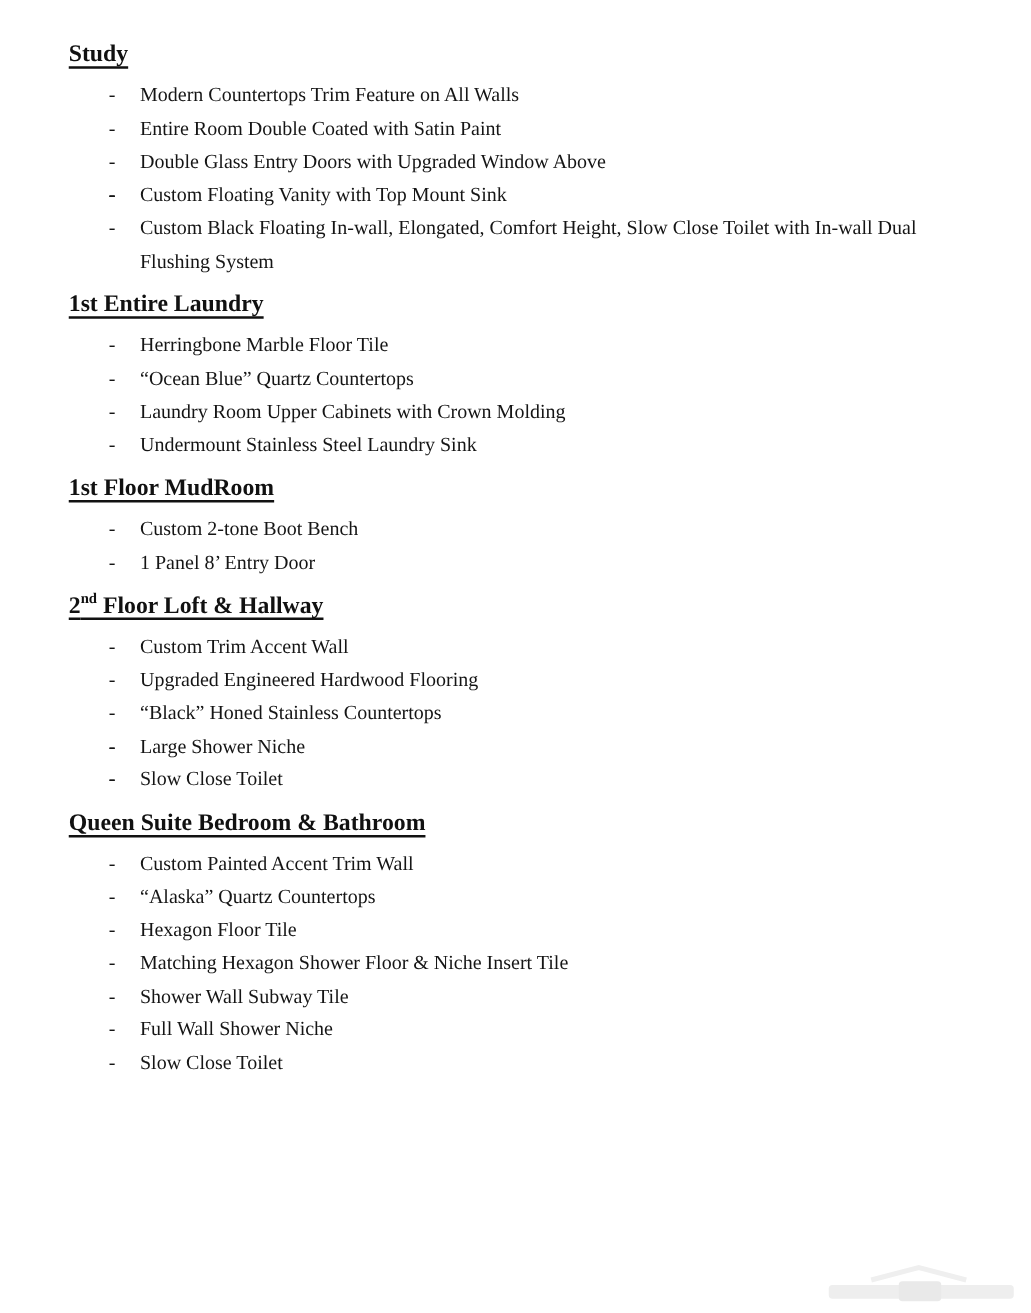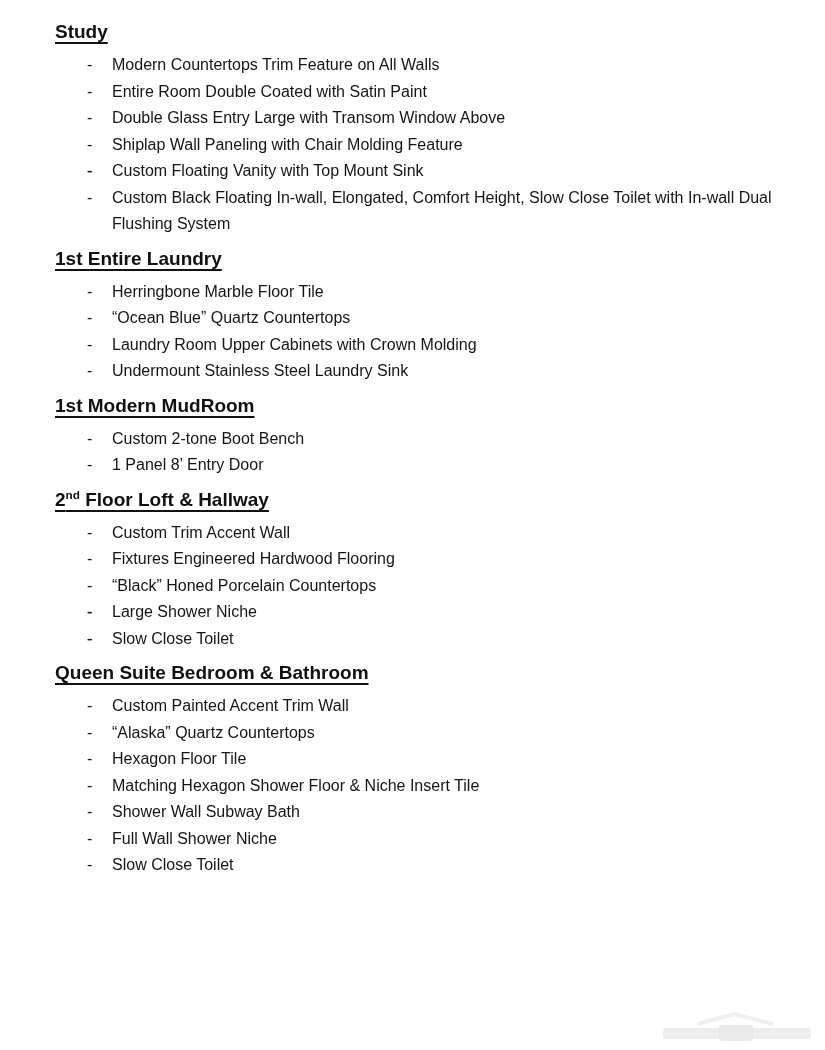--- a/index.html
+++ b/index.html
@@ -6,22 +6,22 @@
     margin: 0;
     padding: 0;
     background: #ffffff;
   }
   .page {
     position: relative;
     width: 825px;
     height: 1050px;
     box-sizing: border-box;
     background: #ffffff;
-    padding: 20px 32px 0 55px;
-    font-family: Liberation Sans, sans-serif;
+    padding: 32px 32px 0 55px;
+    font-family: Liberation Serif, serif;
     color: #141414;
     overflow: hidden;
   }
   .section { margin: 0; }
   .section-heading {
     font-size: 19px;
     font-weight: 700;
     line-height: 24px;
     margin: 9px 0 8px 0;
     color: #111111;
@@ -69,85 +69,85 @@
 <div class="page">
 
   <div id="sections-container">
     <div class="section">
       <h2 class="section-heading">
         <span class="heading-text"><span class="h-pre">Study</span><sup class="h-sup"></sup><span class="h-post"></span></span>
       </h2>
       <ul class="feature-list">
           <li><span class="dash">-</span><span>Modern Countertops Trim Feature on All Walls</span></li>
           <li><span class="dash">-</span><span>Entire Room Double Coated with Satin Paint</span></li>
-          <li><span class="dash">-</span><span>Double Glass Entry Large with Transom Window Above</span></li>
+          <li><span class="dash">-</span><span>Double Glass Entry Doors with Upgraded Window Above</span></li>
         </ul>
     </div>
 
     <div class="section">
       <ul class="feature-list">
-          <li><span class="dash">-</span><span>Shiplap Wall Paneling with Chair Molding Feature</span></li>
+          <li><span class="dash">-</span></li>
           <li><span class="dash">-</span></li>
           <li><span class="dash">-</span><span>Custom Floating Vanity with Top Mount Sink</span></li>
           <li><span class="dash">-</span><span>Custom Black Floating In-wall, Elongated, Comfort Height, Slow Close Toilet with In-wall Dual Flushing System</span></li>
         </ul>
     </div>
 
     <div class="section">
       <h2 class="section-heading">
         <span class="heading-text"><span class="h-pre">1st Entire Laundry</span><sup class="h-sup"></sup><span class="h-post"></span></span>
       </h2>
       <ul class="feature-list">
           <li><span class="dash">-</span><span>Herringbone Marble Floor Tile</span></li>
           <li><span class="dash">-</span><span>“Ocean Blue” Quartz Countertops</span></li>
           <li><span class="dash">-</span><span>Laundry Room Upper Cabinets with Crown Molding</span></li>
           <li><span class="dash">-</span><span>Undermount Stainless Steel Laundry Sink</span></li>
         </ul>
     </div>
 
     <div class="section">
       <h2 class="section-heading">
-        <span class="heading-text"><span class="h-pre">1st Modern MudRoom</span><sup class="h-sup"></sup><span class="h-post"></span></span>
+        <span class="heading-text"><span class="h-pre">1st Floor MudRoom</span><sup class="h-sup"></sup><span class="h-post"></span></span>
       </h2>
       <ul class="feature-list">
           <li><span class="dash">-</span><span>Custom 2-tone Boot Bench</span></li>
           <li><span class="dash">-</span><span>1 Panel 8’ Entry Door</span></li>
         </ul>
     </div>
 
     <div class="section">
       <h2 class="section-heading">
         <span class="heading-text"><span class="h-pre">2</span><sup class="h-sup">nd</sup><span class="h-post"> Floor Loft &amp; Hallway</span></span>
       </h2>
       <ul class="feature-list">
           <li><span class="dash">-</span><span>Custom Trim Accent Wall</span></li>
-          <li><span class="dash">-</span><span>Fixtures Engineered Hardwood Flooring</span></li>
+          <li><span class="dash">-</span><span>Upgraded Engineered Hardwood Flooring</span></li>
         </ul>
     </div>
 
     <div class="section">
       <ul class="feature-list">
-          <li><span class="dash">-</span><span>“Black” Honed Porcelain Countertops</span></li>
+          <li><span class="dash">-</span><span>“Black” Honed Stainless Countertops</span></li>
           <li><span class="dash">-</span></li>
           <li><span class="dash">-</span><span>Large Shower Niche</span></li>
           <li><span class="dash">-</span></li>
           <li><span class="dash">-</span><span>Slow Close Toilet</span></li>
         </ul>
     </div>
 
     <div class="section">
       <h2 class="section-heading">
         <span class="heading-text"><span class="h-pre">Queen Suite Bedroom &amp; Bathroom</span><sup class="h-sup"></sup><span class="h-post"></span></span>
       </h2>
       <ul class="feature-list">
           <li><span class="dash">-</span><span>Custom Painted Accent Trim Wall</span></li>
           <li><span class="dash">-</span><span>“Alaska” Quartz Countertops</span></li>
           <li><span class="dash">-</span><span>Hexagon Floor Tile</span></li>
           <li><span class="dash">-</span><span>Matching Hexagon Shower Floor &amp; Niche Insert Tile</span></li>
-          <li><span class="dash">-</span><span>Shower Wall Subway Bath</span></li>
+          <li><span class="dash">-</span><span>Shower Wall Subway Tile</span></li>
           <li><span class="dash">-</span><span>Full Wall Shower Niche</span></li>
           <li><span class="dash">-</span><span>Slow Close Toilet</span></li>
         </ul>
     </div>
   </div>
 
   <svg class="watermark" viewBox="0 0 160 40" xmlns="http://www.w3.org/2000/svg" aria-hidden="true">
     <polyline points="40,16 78,6 116,16" fill="none" stroke="#efefef" stroke-width="4"></polyline>
     <rect x="6" y="20" width="148" height="11" rx="3" fill="#eeeeee"></rect>
     <rect x="62" y="17" width="34" height="16" rx="3" fill="#e9e9e9"></rect>

